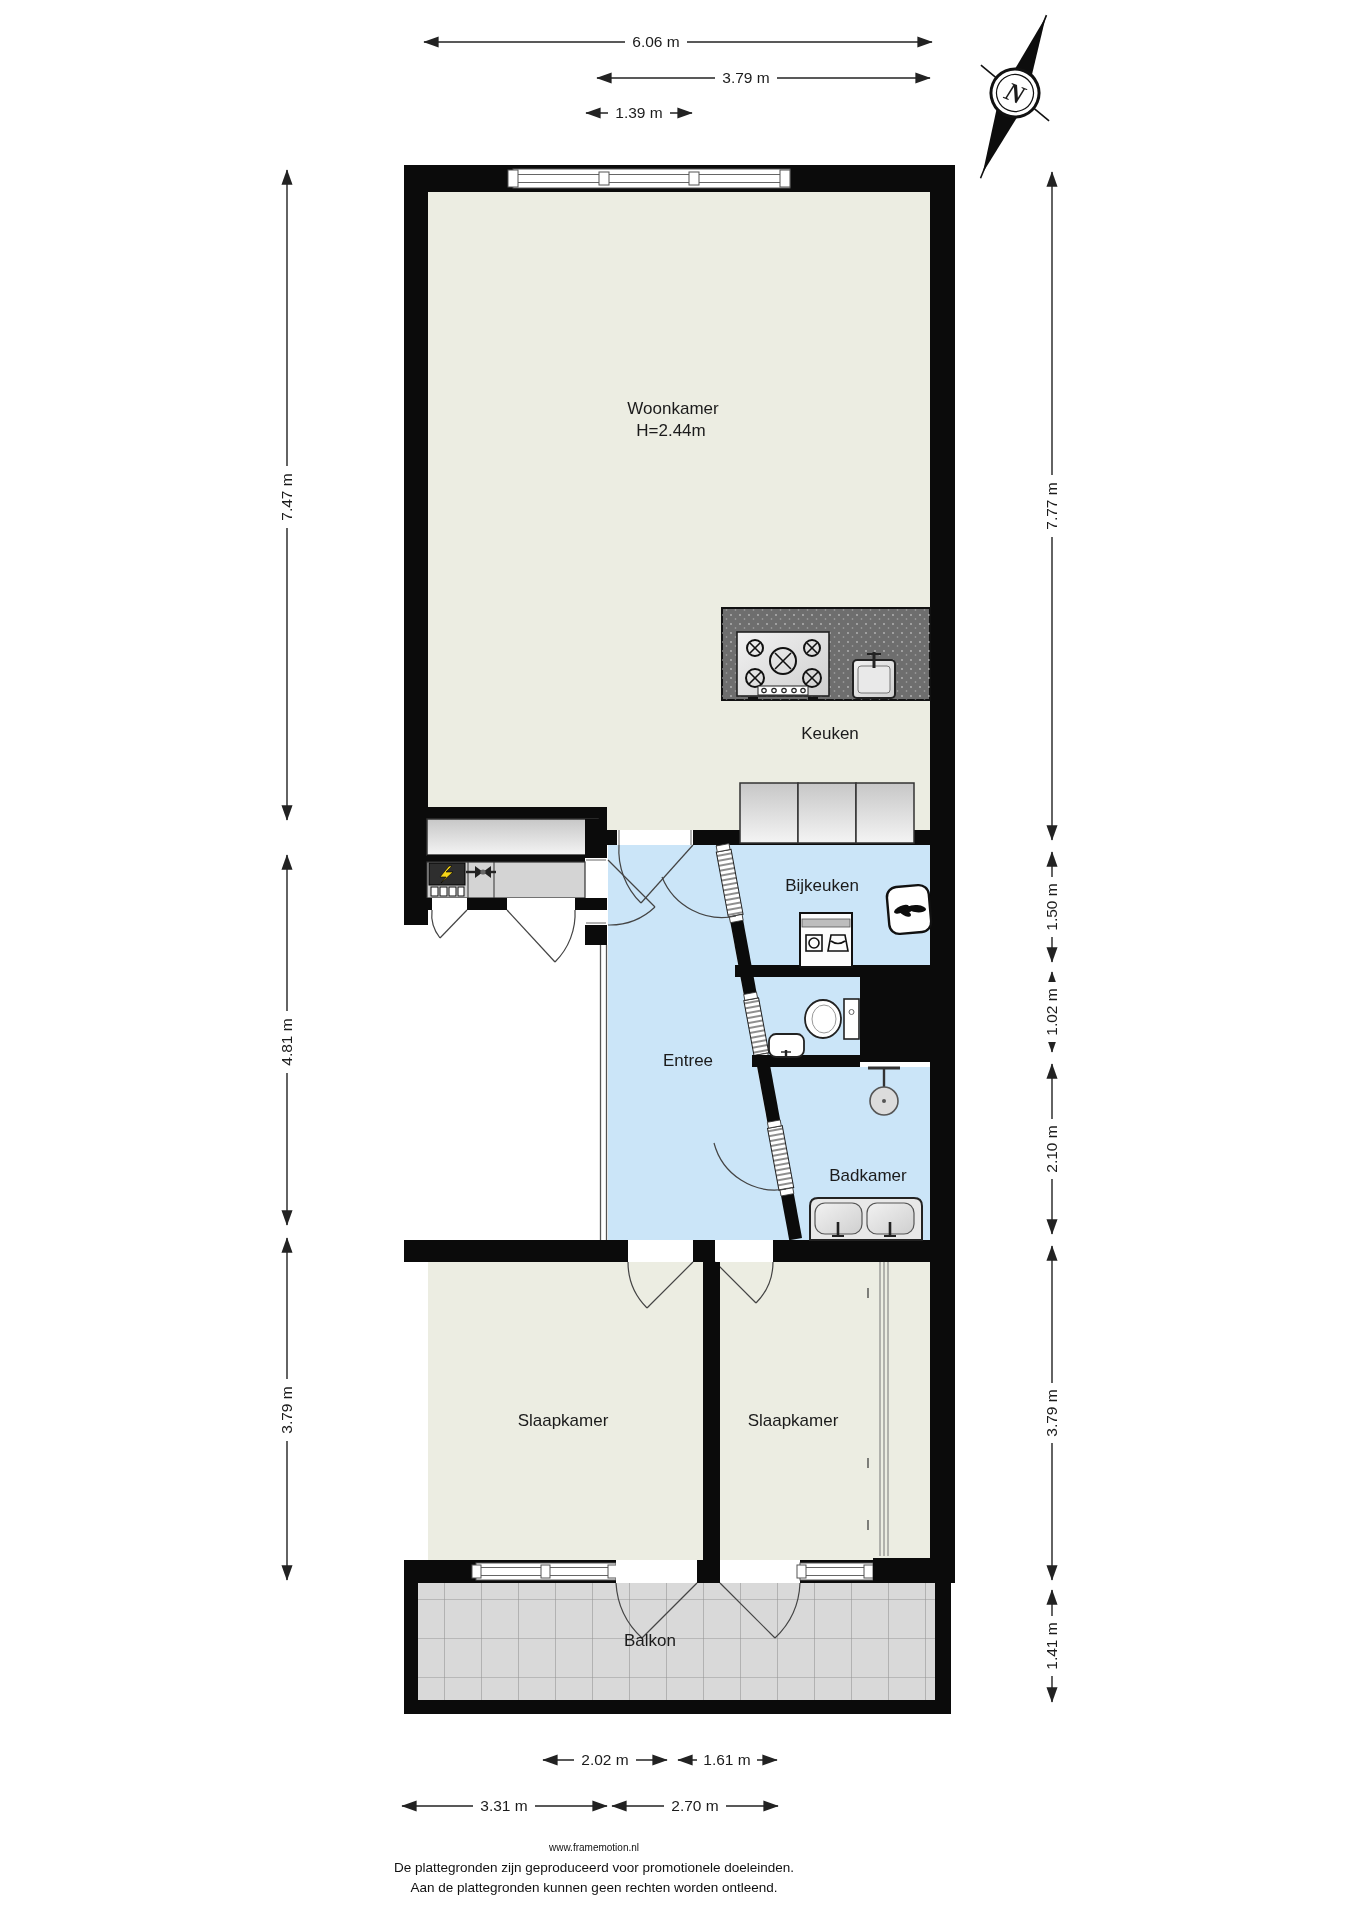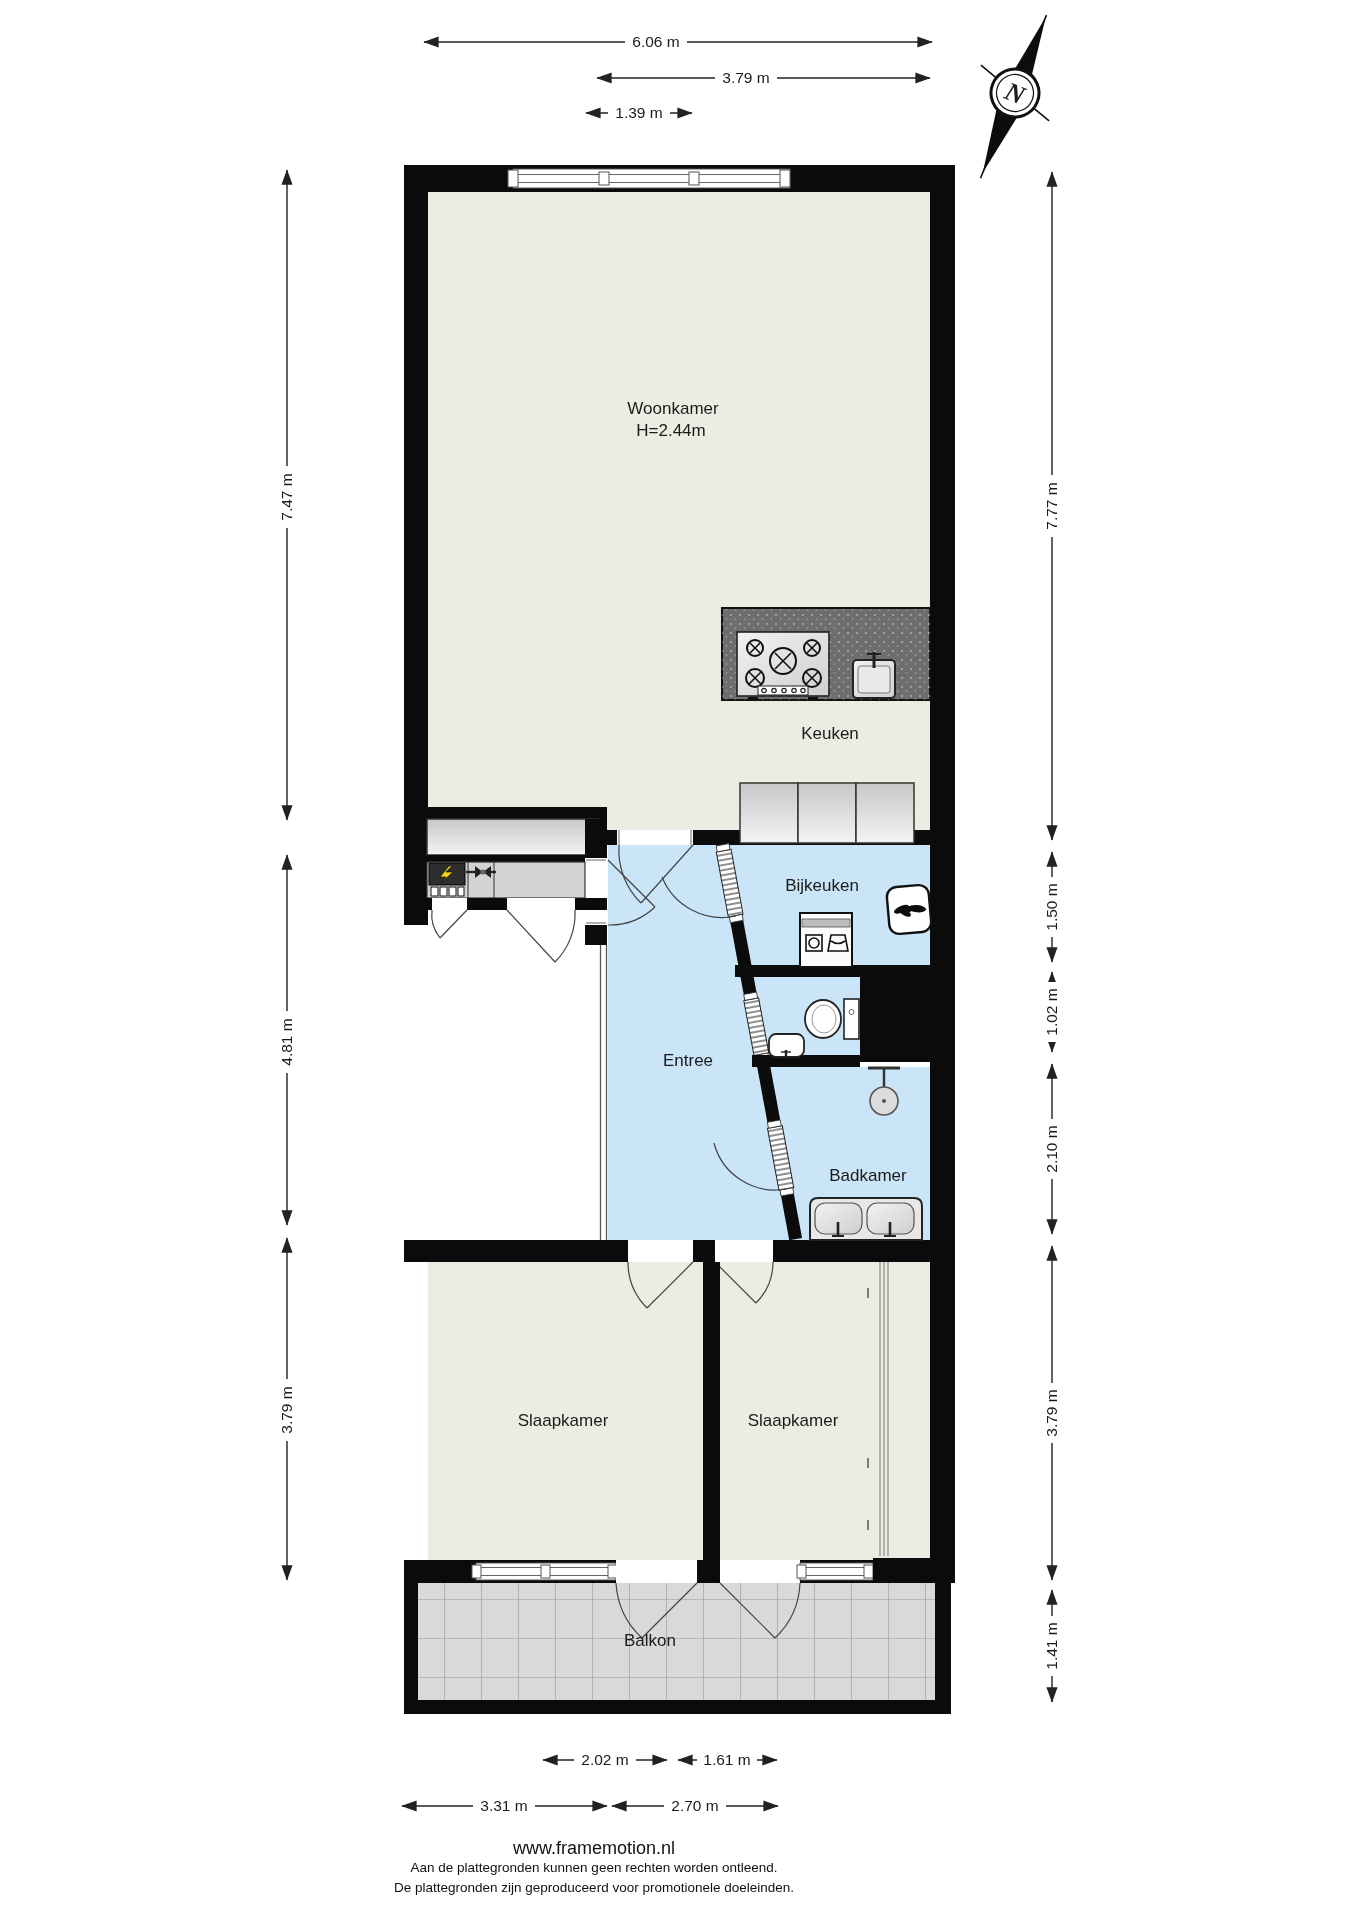--- a/index.html
+++ b/index.html
@@ -10,21 +10,21 @@
   .room-label{font-size:17px;}
   .dim-label{font-size:15.5px;}
   .dimline{stroke:#222;stroke-width:1.4;}
   .dimbg{fill:#ffffff;}
   .wall{fill:#0b0b0b;}
   .thinline{stroke:#666;stroke-width:1;}
   .arc{fill:none;stroke:#444;stroke-width:1.2;}
   .leaf{stroke:#444;stroke-width:1.2;}
   .footer{position:absolute;left:194px;top:1838px;width:800px;text-align:center;
           font-size:13.5px;line-height:20px;color:#111;}
-  .footer .site{font-size:18px;}
+  .footer .site{font-size:10px;}
 </style>
 </head>
 <body>
 
 <svg width="1358" height="1920" viewBox="0 0 1358 1920">
   <defs>
     <marker id="ah" viewBox="0 -4 10 8" refX="9.5" refY="0" markerWidth="11" markerHeight="9" orient="auto-start-reverse">
       <path d="M0,-3.6 L10,0 L0,3.6 Z" fill="#222"></path>
     </marker>
     <pattern id="tiles" width="37" height="39" patternUnits="userSpaceOnUse">
@@ -401,15 +401,15 @@
     <rect class="dimbg" x="473" y="1797" width="62" height="18"></rect>
     <text class="dim-label" x="504" y="1811" text-anchor="middle">3.31 m</text>
     <line class="dimline" x1="612" y1="1806" x2="778" y2="1806" marker-start="url(#ah)" marker-end="url(#ah)"></line>
     <rect class="dimbg" x="664" y="1797" width="62" height="18"></rect>
     <text class="dim-label" x="695" y="1811" text-anchor="middle">2.70 m</text>
   </g>
 </svg>
 
 <div class="footer">
   <div class="site">www.framemotion.nl</div>
+  <div>De plattegronden zijn geproduceerd voor promotionele doeleinden.</div>
   <div>Aan de plattegronden kunnen geen rechten worden ontleend.</div>
-  <div>De plattegronden zijn geproduceerd voor promotionele doeleinden.</div>
 </div>
 
 </body></html>

